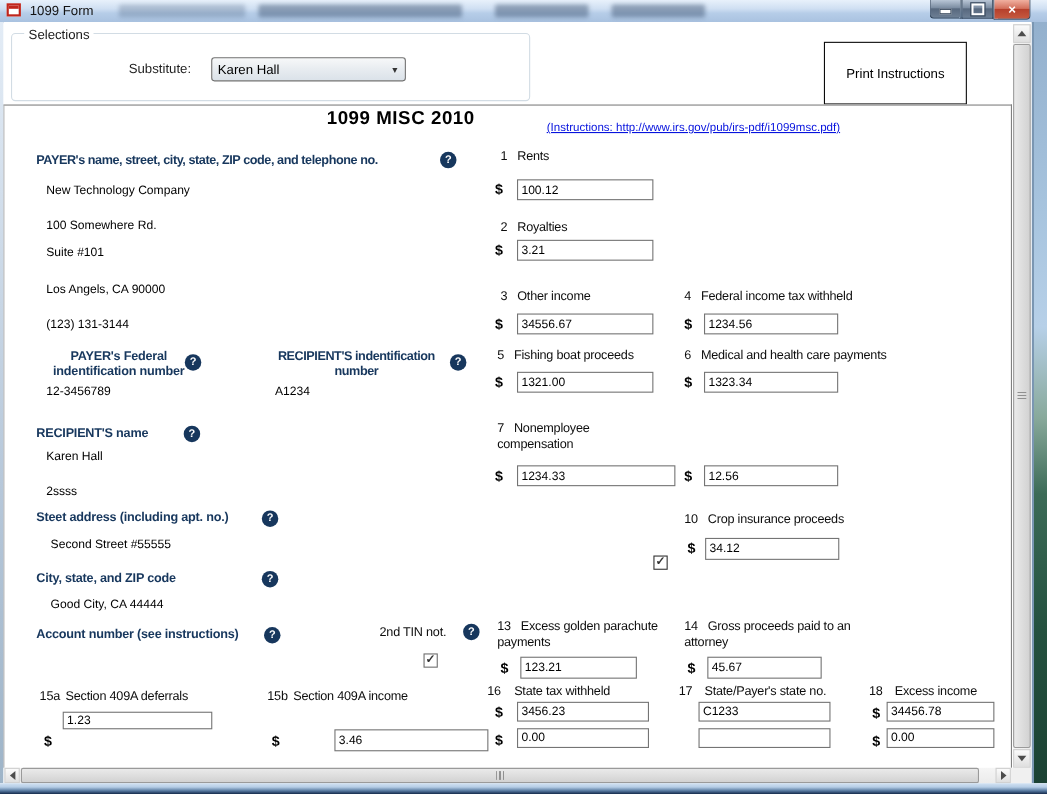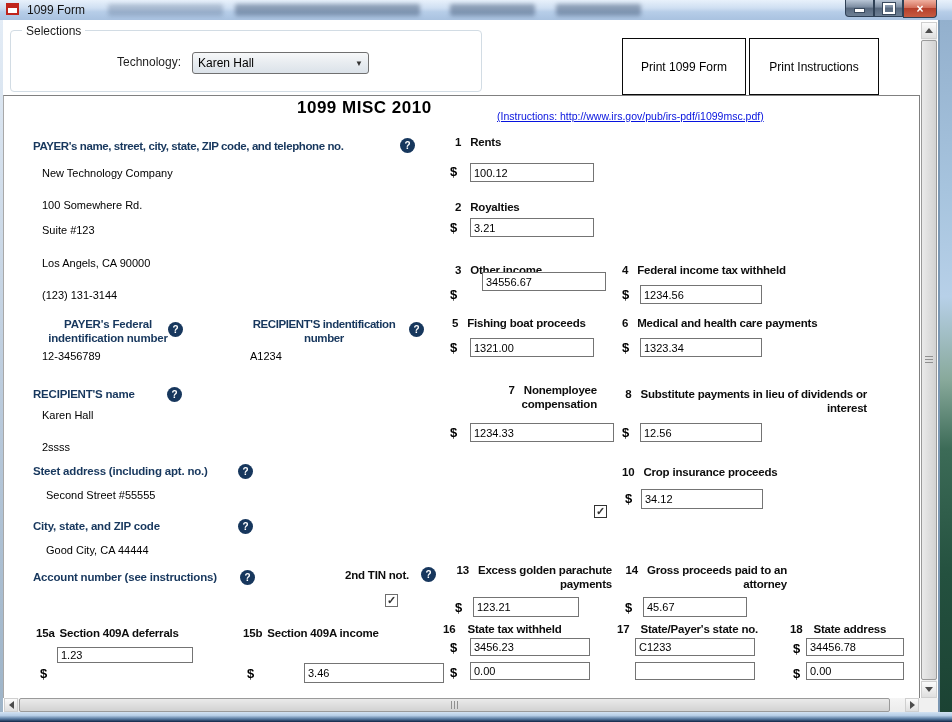--- a/index.html
+++ b/index.html
@@ -30,21 +30,21 @@
   #combo .cv{flex:1;font-size:12px;color:#000;padding-left:5px;}
   #combo .ca{width:18px;text-align:center;font-size:8px;color:#333;}
   .btn{position:absolute;background:#fff;border:1px solid #0a0a0a;display:flex;align-items:center;justify-content:center;
     font-size:12px;color:#000;cursor:default;}
   
   #formpanel{position:absolute;left:3px;top:95px;width:917px;height:603px;box-sizing:border-box;background:#fff;
     border-top:1px solid #808080;border-right:1px solid #808080;border-left:1px solid #a8a8a8;}
   #formtitle{position:absolute;left:297px;top:98px;font-size:17px;font-weight:bold;color:#000;letter-spacing:.5px;}
   #instrlink{position:absolute;left:497px;top:110px;font-size:10.5px;color:#0713de;text-decoration:underline;}
   .blbl{position:absolute;font-size:11.5px;font-weight:bold;color:#17375D;letter-spacing:-.2px;line-height:13.5px;text-align:center;}
-  .bklbl{position:absolute;font-size:11.5px;font-weight:bold;color:#0d0d0d;letter-spacing:-.2px;line-height:13.5px;text-align:right;}
+  .bklbl{position:absolute;font-size:11.5px;font-weight:normal;color:#0d0d0d;letter-spacing:-.2px;line-height:13.5px;}
   .bnum{margin-right:9px;}
   .val{position:absolute;font-size:11px;color:#000;white-space:nowrap;}
   .dollar{position:absolute;font-size:13px;font-weight:bold;color:#000;}
   .help{position:absolute;width:15px;height:15px;border-radius:50%;background:#17375D;color:#fff;
     font-size:10px;font-weight:bold;text-align:center;line-height:15px;cursor:default;}
   .tinput{position:absolute;box-sizing:border-box;border:1px solid #747474;background:#fff;
     font-family:"Liberation Sans",sans-serif;font-size:11px;color:#000;padding:1px 3px;}
   .chk{position:absolute;width:13px;height:13px;box-sizing:border-box;border:1px solid #6e6e6e;background:#fff;
     font-size:11px;font-weight:bold;color:#333;text-align:center;line-height:10px;cursor:default;}
   
@@ -90,41 +90,38 @@
       </div>
     <div class="wbtn close" style="left:903px;width:34px;">
         <span>×</span>
       </div>
   </div>
 
   <div id="client"></div>
 
   <div id="groupbox"></div>
   <span id="grouplegend">Selections</span>
-  <span id="contractorlbl">Technology:</span>
+  <span id="contractorlbl">Substitute:</span>
   <div id="combo">
     <span class="cv">Karen Hall</span>
     <span class="ca">▼</span>
   </div>
-  <div class="btn" style="left:622px;top:38px;width:122px;height:55px;">
-      <span>Print 1099 Form</span>
-    </div>
   <div class="btn" style="left:749px;top:38px;width:128px;height:55px;">
       <span>Print Instructions</span>
     </div>
 
   <div id="formpanel"></div>
   <span id="formtitle">1099 MISC 2010</span>
   <a id="instrlink" href="#">(Instructions: http://www.irs.gov/pub/irs-pdf/i1099msc.pdf)</a>
 
   <div class="blbl" style="left:33px;top:140px;white-space:nowrap;letter-spacing:-.4px;">PAYER's name, street, city, state, ZIP code, and telephone no.</div>
   <div class="help" style="left:400px;top:138px;">?</div>
   <div class="val" style="left:42px;top:167px;">New Technology Company</div>
   <div class="val" style="left:42px;top:199px;">100 Somewhere Rd.</div>
-  <div class="val" style="left:42px;top:224px;">Suite #123</div>
+  <div class="val" style="left:42px;top:224px;">Suite #101</div>
   <div class="val" style="left:42px;top:257px;">Los Angels, CA 90000</div>
   <div class="val" style="left:42px;top:289px;">(123) 131-3144</div>
 
   <div class="blbl" style="left:33px;top:318px;width:150px;">PAYER's Federal indentification number</div>
   <div class="help" style="left:168px;top:322px;">?</div>
   <div class="val" style="left:42px;top:350px;">12-3456789</div>
 
   <div class="blbl" style="left:240px;top:318px;width:168px;letter-spacing:-.4px;">RECIPIENT'S indentification number</div>
   <div class="help" style="left:409px;top:322px;">?</div>
   <div class="val" style="left:250px;top:350px;">A1234</div>
@@ -153,33 +150,32 @@
   <span class="dollar" style="left:450px;top:164px;">$</span>
   <input class="tinput" style="left: 470px; top: 163px; width: 124px; height: 19px;" value="100.12">
 
   <div class="bklbl" style="left:455px;top:201px;"><span class="bnum">2</span><span>Royalties</span></div>
   <span class="dollar" style="left:450px;top:220px;">$</span>
   <input class="tinput" style="left: 470px; top: 218px; width: 124px; height: 19px;" value="3.21">
 
   <div class="bklbl" style="left:455px;top:264px;"><span class="bnum">3</span><span>Other income</span></div>
   <div class="bklbl" style="left:622px;top:264px;"><span class="bnum">4</span><span>Federal income tax withheld</span></div>
   <span class="dollar" style="left:450px;top:287px;">$</span>
-  <input class="tinput" style="left: 470px; top: 272px; width: 124px; height: 19px; margin-left: 12px;" value="34556.67">
+  <input class="tinput" style="left: 470px; top: 285px; width: 124px; height: 19px;" value="34556.67">
   <span class="dollar" style="left:622px;top:287px;">$</span>
   <input class="tinput" style="left: 640px; top: 285px; width: 122px; height: 19px;" value="1234.56">
 
   <div class="bklbl" style="left:452px;top:317px;"><span class="bnum">5</span><span>Fishing boat proceeds</span></div>
   <div class="bklbl" style="left:622px;top:317px;"><span class="bnum">6</span><span>Medical and health care payments</span></div>
   <span class="dollar" style="left:450px;top:340px;">$</span>
   <input class="tinput" style="left: 470px; top: 338px; width: 124px; height: 19px;" value="1321.00">
   <span class="dollar" style="left:622px;top:340px;">$</span>
   <input class="tinput" style="left: 640px; top: 338px; width: 122px; height: 19px;" value="1323.34">
 
   <div class="bklbl" style="left:452px;top:384px;width:145px;"><span class="bnum">7</span><span>Nonemployee compensation</span></div>
-  <div class="bklbl" style="left:622px;top:388px;width:245px;"><span class="bnum">8</span><span>Substitute payments in lieu of dividends or interest</span></div>
   <span class="dollar" style="left:450px;top:425px;">$</span>
   <input class="tinput" style="left: 470px; top: 423px; width: 144px; height: 19px;" value="1234.33">
   <span class="dollar" style="left:622px;top:425px;">$</span>
   <input class="tinput" style="left: 640px; top: 423px; width: 122px; height: 19px;" value="12.56">
 
   <div class="chk" style="left:594px;top:505px;border-color:#333;">✓</div>
   <div class="bklbl" style="left:622px;top:466px;"><span class="bnum">10</span><span>Crop insurance proceeds</span></div>
   <span class="dollar" style="left:625px;top:491px;">$</span>
   <input class="tinput" style="left: 641px; top: 489px; width: 122px; height: 20px;" value="34.12">
 
@@ -200,21 +196,21 @@
   <div class="bklbl" style="left:443px;top:623px;white-space:nowrap;"><span class="bnum" style="margin-right:12px;">16</span><span>State tax withheld</span></div>
   <span class="dollar" style="left:450px;top:640px;">$</span>
   <input class="tinput" style="left: 470px; top: 638px; width: 120px; height: 18px;" value="3456.23">
   <span class="dollar" style="left:450px;top:665px;">$</span>
   <input class="tinput" style="left: 470px; top: 662px; width: 120px; height: 18px;" value="0.00">
 
   <div class="bklbl" style="left:617px;top:623px;white-space:nowrap;"><span class="bnum" style="margin-right:11px;">17</span><span>State/Payer's state no.</span></div>
   <input class="tinput" style="left: 635px; top: 638px; width: 120px; height: 18px;" value="C1233">
   <input class="tinput" style="left: 635px; top: 662px; width: 120px; height: 18px;" value="">
 
-  <div class="bklbl" style="left:790px;top:623px;white-space:nowrap;"><span class="bnum" style="margin-right:11px;">18</span><span>State address</span></div>
+  <div class="bklbl" style="left:790px;top:623px;white-space:nowrap;"><span class="bnum" style="margin-right:11px;">18</span><span>Excess income</span></div>
   <span class="dollar" style="left:793px;top:641px;">$</span>
   <input class="tinput" style="left: 806px; top: 638px; width: 98px; height: 18px;" value="34456.78">
   <span class="dollar" style="left:793px;top:666px;">$</span>
   <input class="tinput" style="left: 806px; top: 662px; width: 98px; height: 18px;" value="0.00">
 
   <div class="sbtrack" style="left:921px;top:22px;width:16px;height:676px;"></div>
   <div class="sbbtn" style="left:921px;top:22px;width:16px;height:17px;">
       <span class="tri-up"></span>
     </div>
   <div class="sbthumb" style="left:921px;top:40px;width:16px;height:640px;">

